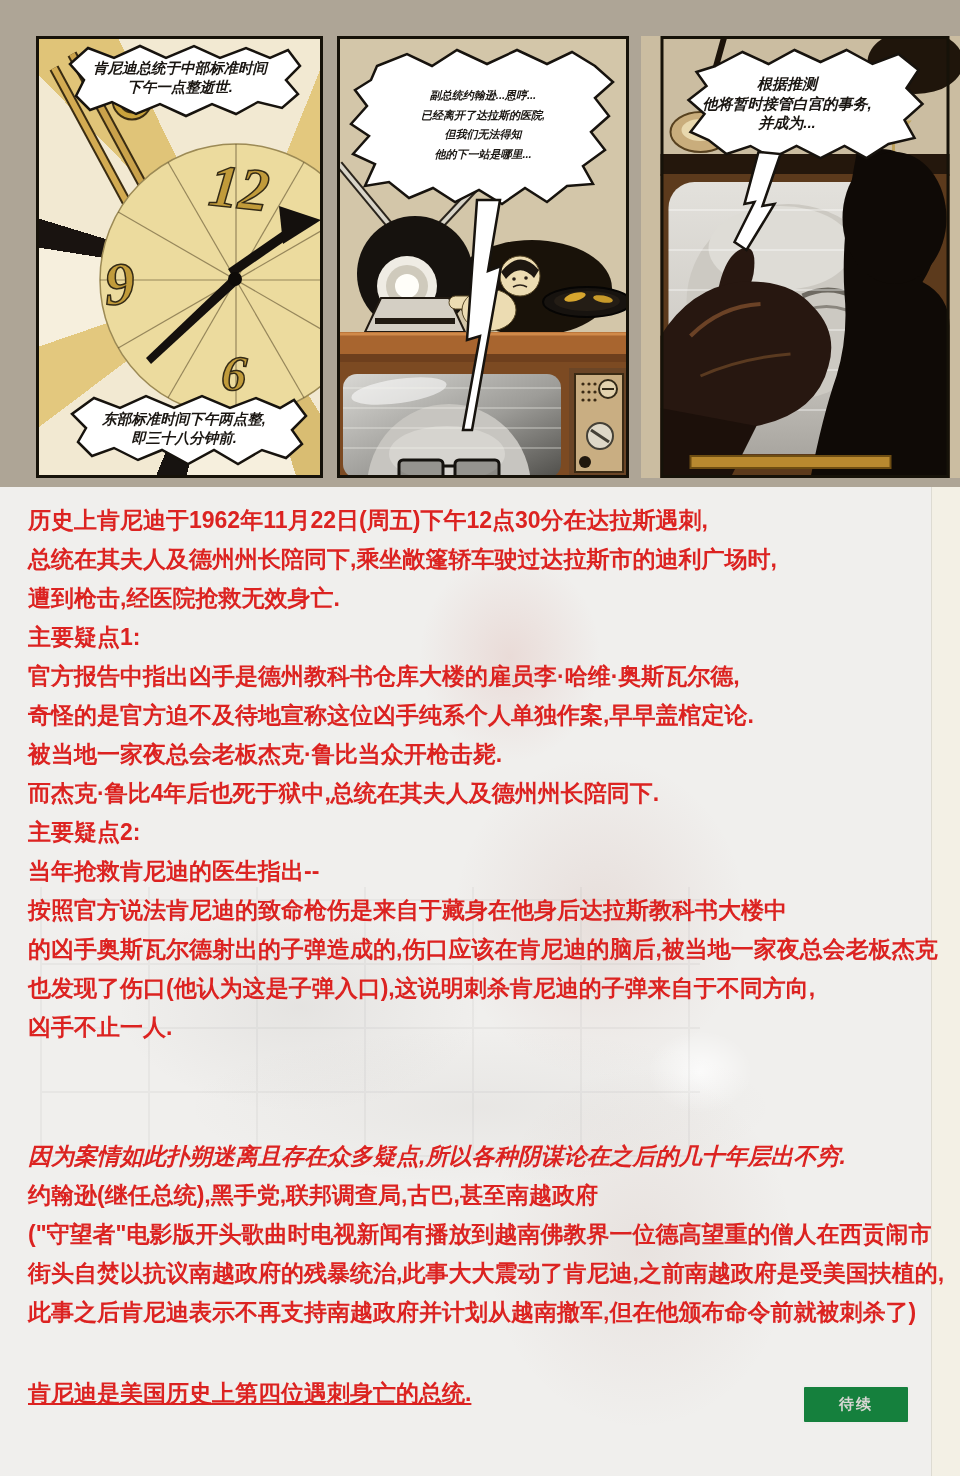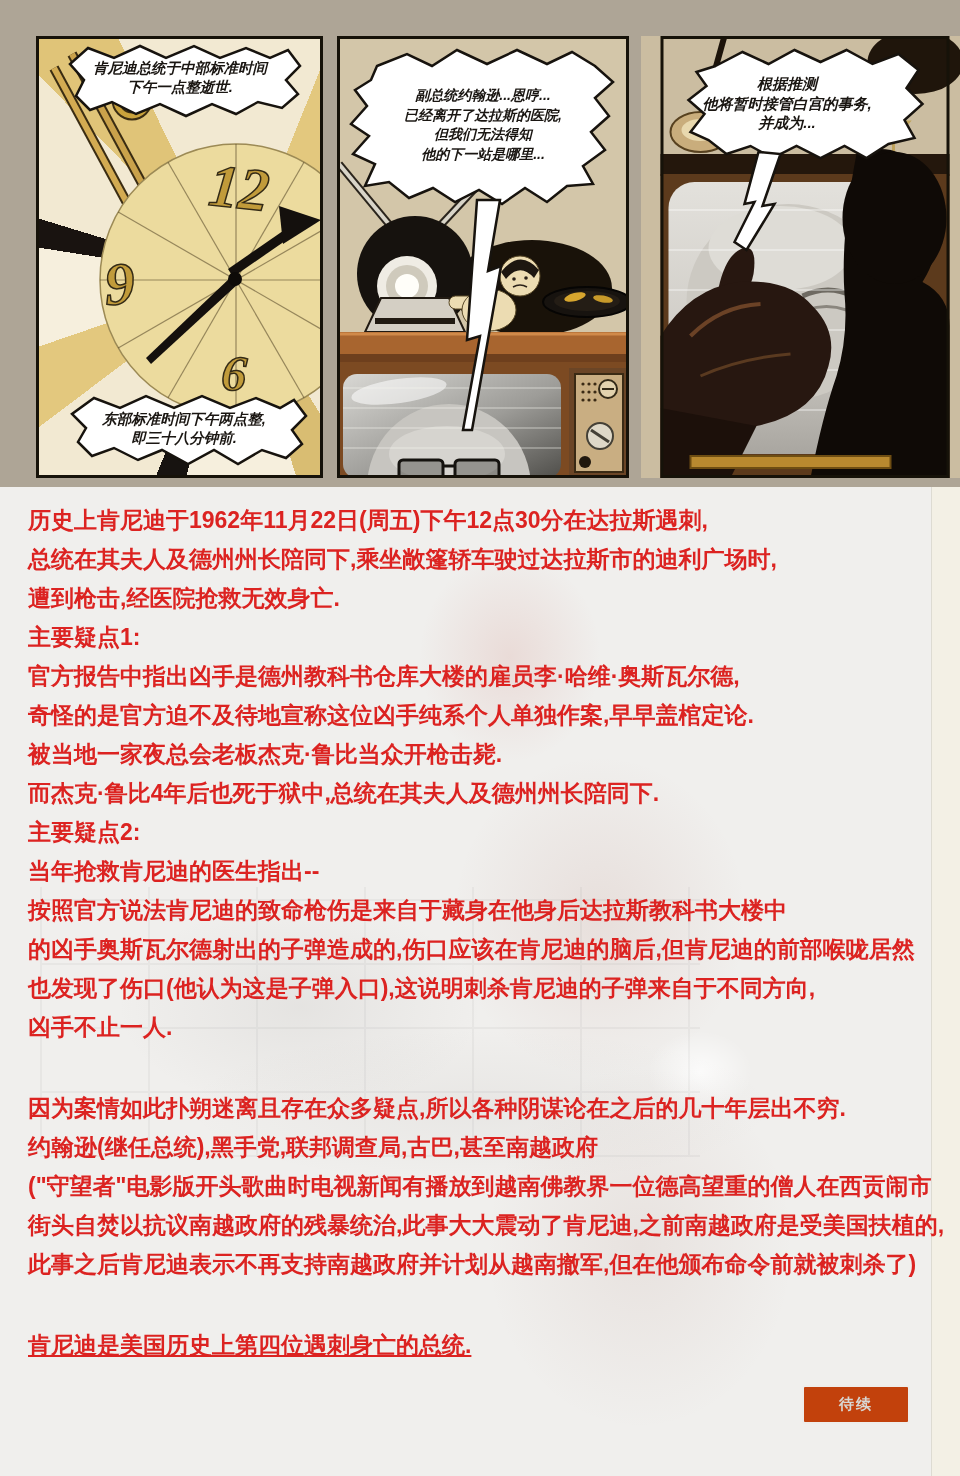--- a/index.html
+++ b/index.html
@@ -32,23 +32,23 @@
     radial-gradient(ellipse 70px 55px at 700px 585px, rgba(255,255,255,.8), rgba(255,255,255,0) 75%);}
   .wash-cabinets{position:absolute;left:40px;top:400px;width:660px;height:270px;opacity:.05;
     background:repeating-linear-gradient(90deg,#555 0 2px,transparent 2px 108px),
                repeating-linear-gradient(0deg,#555 0 2px,transparent 2px 64px);}
   .right-strip{position:absolute;right:0;top:0;width:28px;height:100%;background:#f3f0e5;
     border-left:1px solid #dddbd2;}
   .text-block{position:absolute;left:28px;top:0;width:915px;}
   .text-block p{margin:0;line-height:39px;font-size:23px;font-weight:bold;color:#dc2321;
     white-space:nowrap;letter-spacing:0;}
   .text-block p.first{margin-top:14px;}
-  .text-block p.gap-a{margin-top:42px;}
+  .text-block p.gap-a{margin-top:90px;font-style:italic;}
   .text-block p.gap-b{margin-top:42px;text-decoration:underline;}
-  .tbc-box{position:absolute;left:802px;top:898px;width:104px;height:35px;background:#c2410c;
+  .tbc-box{position:absolute;left:802px;top:898px;width:104px;height:35px;background:#15803d;
     border:2px solid #eeedeb;border-radius:3px;display:flex;align-items:center;justify-content:center;
     color:#d8d7d3;font-size:15px;letter-spacing:2px;font-weight:bold;}
 </style>
 </head>
 <body>
 
 <div class="page">
 
   <div class="strip">
 
@@ -159,21 +159,21 @@
         </g>
         <circle cx="271" cy="353" r="9" fill="#e2d2ae" stroke="#332a18" stroke-width="2"></circle>
         <line x1="265" y1="353" x2="277" y2="353" stroke="#332a18" stroke-width="2"></line>
         <circle cx="263" cy="400" r="13" fill="#ded8c8" stroke="#444036" stroke-width="2"></circle>
         <line x1="254" y1="394" x2="272" y2="406" stroke="#444036" stroke-width="3"></line>
         <circle cx="248" cy="426" r="6" fill="#20180e"></circle>
         <polygon points="40,30 70,18 95,30 120,14 150,28 180,14 210,28 235,16 258,30 276,46 258,62 272,80 254,96 268,114 246,130 256,148 230,150 210,166 188,152 165,168 142,154 118,166 96,152 72,162 52,146 28,150 38,128 16,118 32,100 14,88 30,70 18,54 34,44" fill="#ffffff" stroke="#17130e" stroke-width="2.5"></polygon>
         <polygon points="140,164 163,164 151,235 164,230 135,394 126,394 143,300 130,304" fill="#ffffff" stroke="#17130e" stroke-width="2.5"></polygon>
         <rect x="1.5" y="1.5" width="289" height="439" fill="none" stroke="#161209" stroke-width="3"></rect>
       </svg>
-      <div class="bubble-text" style="left:36px;top:50px;width:220px;font-size:14px;line-height:19.5px;">副总统约翰逊...恩哼...
+      <div class="bubble-text" style="left:36px;top:50px;width:220px;font-size:11px;line-height:19.5px;">副总统约翰逊...恩哼...
 已经离开了达拉斯的医院,
 但我们无法得知
 他的下一站是哪里...</div>
     </div>
 
     <div class="panel panel-3">
       <svg class="art" viewBox="0 0 289 442">
         <defs>
           <linearGradient id="scr3" x1="0" y1="0" x2="0" y2="1">
             <stop offset="0" stop-color="#e3e1dc"></stop>
@@ -238,21 +238,21 @@
       <p>总统在其夫人及德州州长陪同下,乘坐敞篷轿车驶过达拉斯市的迪利广场时,</p>
       <p>遭到枪击,经医院抢救无效身亡.</p>
       <p>主要疑点1:</p>
       <p>官方报告中指出凶手是德州教科书仓库大楼的雇员李·哈维·奥斯瓦尔德,</p>
       <p>奇怪的是官方迫不及待地宣称这位凶手纯系个人单独作案,早早盖棺定论.</p>
       <p>被当地一家夜总会老板杰克·鲁比当众开枪击毙.</p>
       <p>而杰克·鲁比4年后也死于狱中,总统在其夫人及德州州长陪同下.</p>
       <p>主要疑点2:</p>
       <p>当年抢救肯尼迪的医生指出--</p>
       <p>按照官方说法肯尼迪的致命枪伤是来自于藏身在他身后达拉斯教科书大楼中</p>
-      <p>的凶手奥斯瓦尔德射出的子弹造成的,伤口应该在肯尼迪的脑后,但肯尼迪的前部喉咙居然</p>
+      <p>的凶手奥斯瓦尔德射出的子弹造成的,伤口应该在肯尼迪的脑后,被当地一家夜总会老板杰克</p>
       <p>也发现了伤口(他认为这是子弹入口),这说明刺杀肯尼迪的子弹来自于不同方向,</p>
       <p>凶手不止一人.</p>
       <p class="gap-a">因为案情如此扑朔迷离且存在众多疑点,所以各种阴谋论在之后的几十年层出不穷.</p>
       <p>约翰逊(继任总统),黑手党,联邦调查局,古巴,甚至南越政府</p>
       <p>("守望者"电影版开头歌曲时电视新闻有播放到越南佛教界一位德高望重的僧人在西贡闹市</p>
       <p>街头自焚以抗议南越政府的残暴统治,此事大大震动了肯尼迪,之前南越政府是受美国扶植的,</p>
       <p>此事之后肯尼迪表示不再支持南越政府并计划从越南撤军,但在他颁布命令前就被刺杀了)</p>
       <p class="gap-b">肯尼迪是美国历史上第四位遇刺身亡的总统.</p>
     </div>
 

